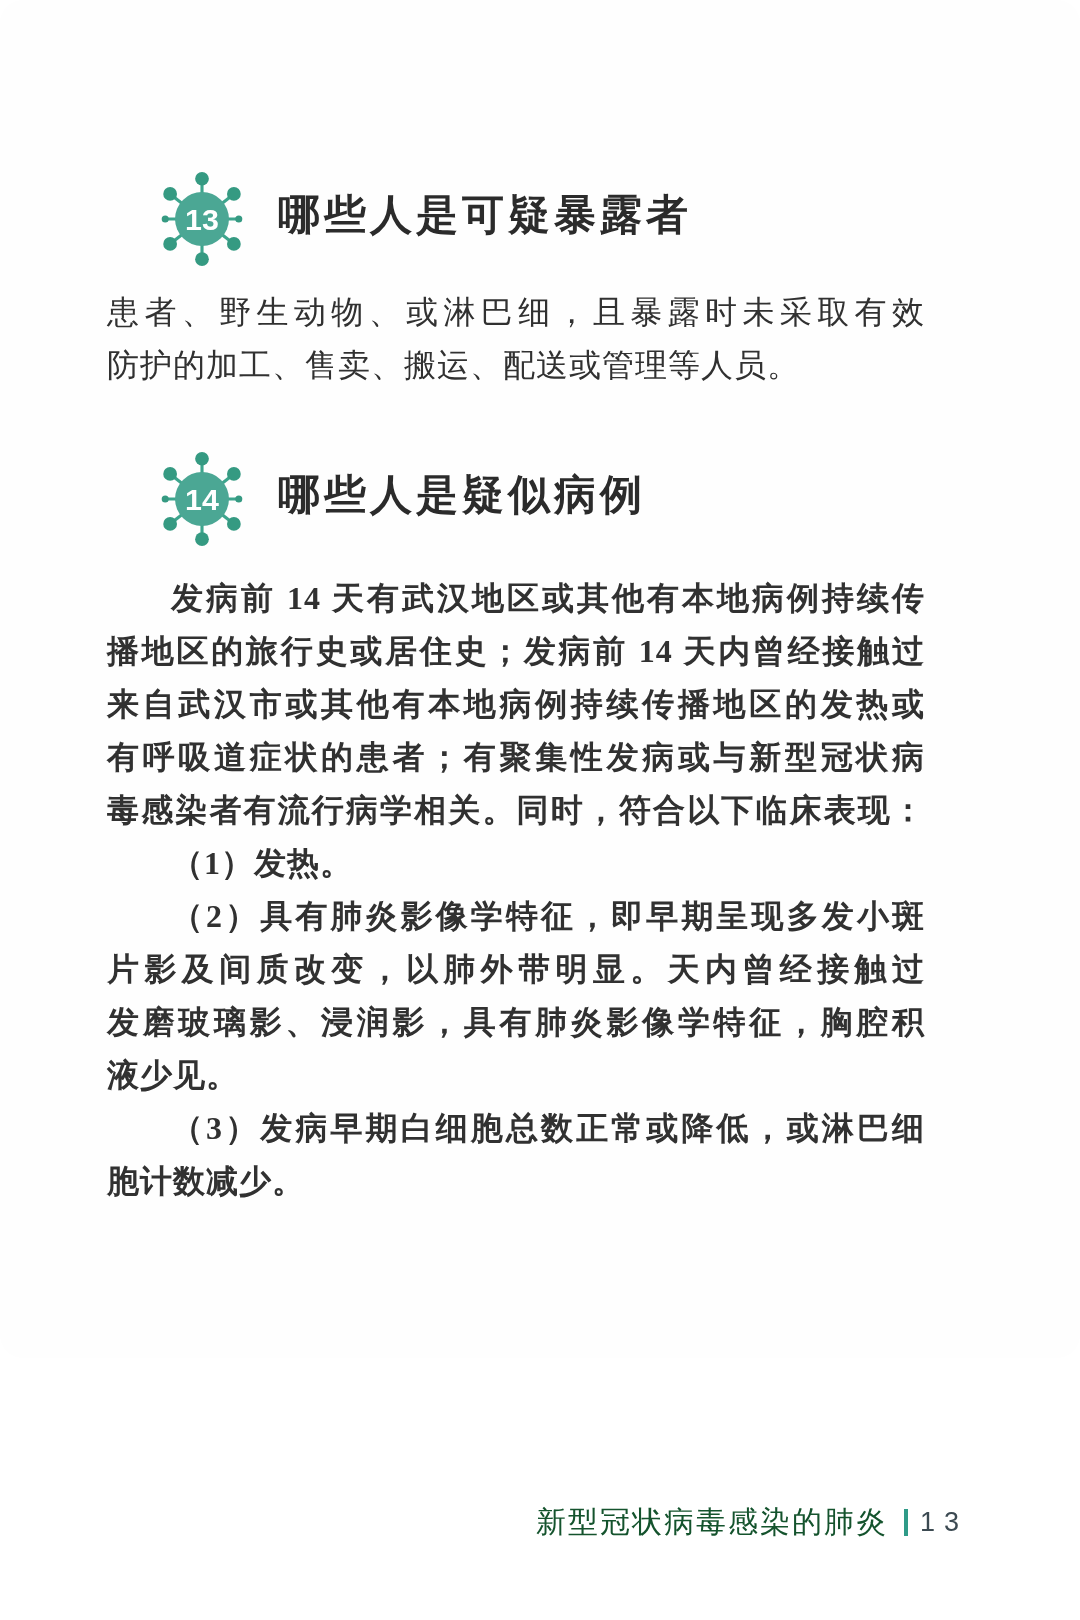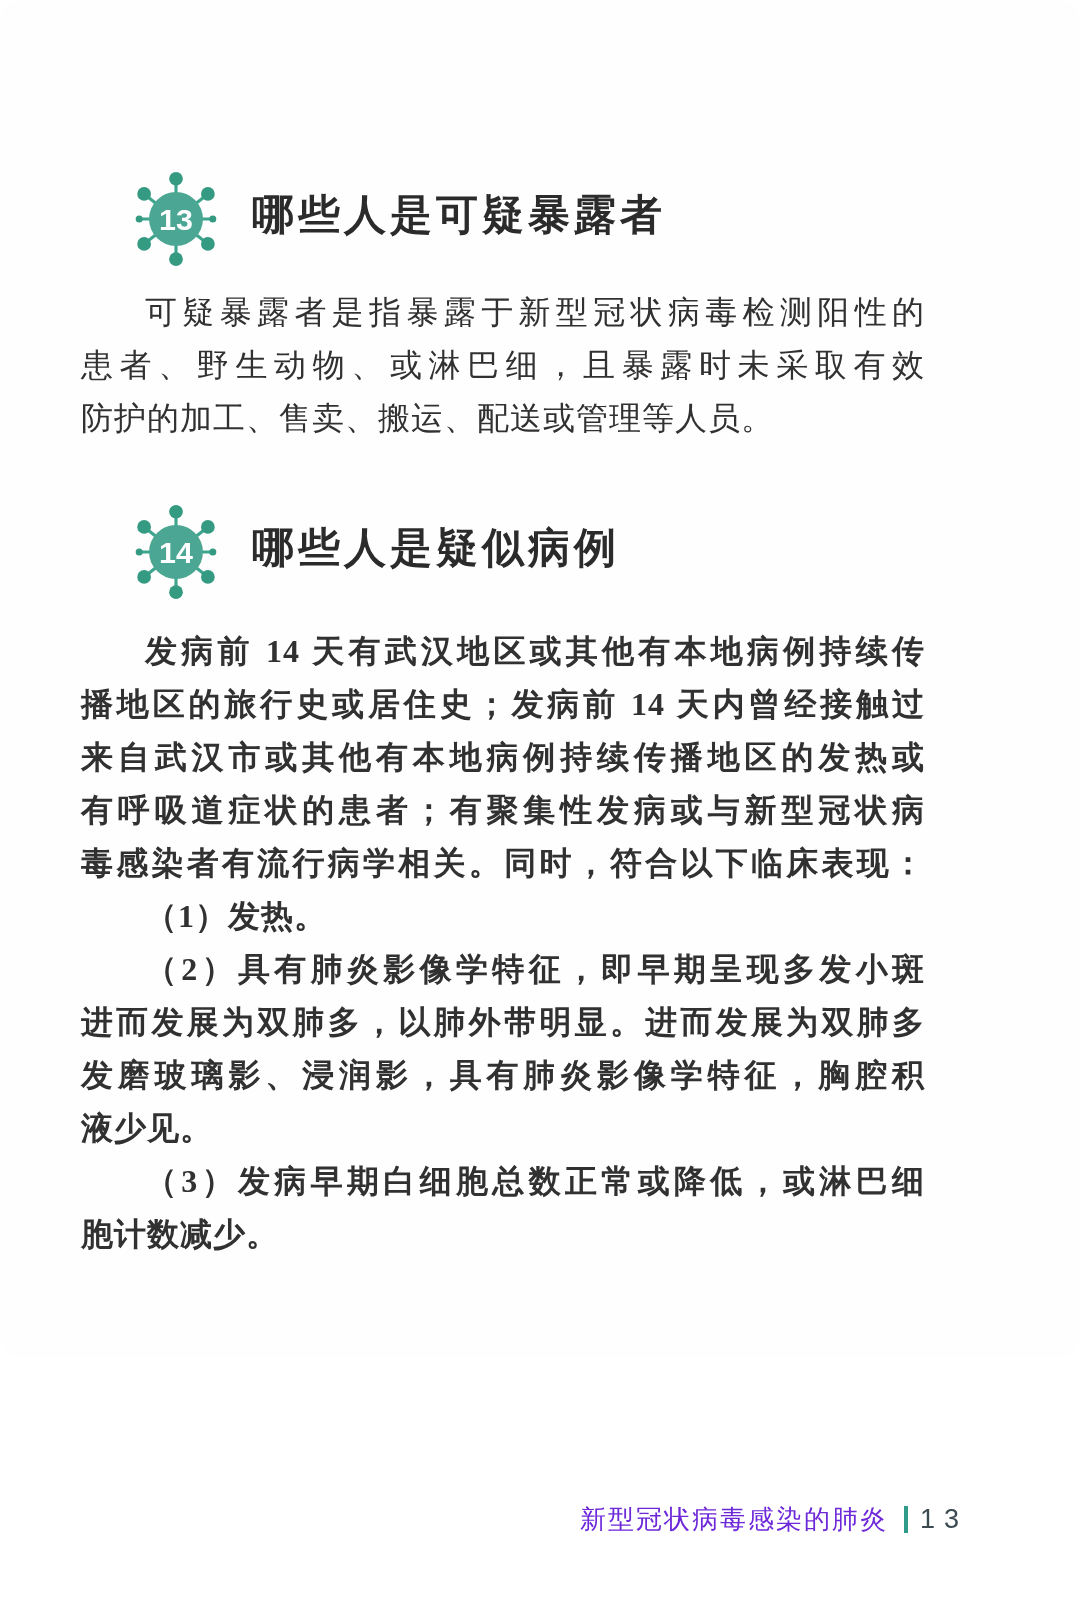--- a/index.html
+++ b/index.html
@@ -8,21 +8,21 @@
     background: #ffffff;
     font-family: "Liberation Serif", "DejaVu Serif", serif;
     position: relative;
     overflow: hidden;
   }
   .page {
     position: relative;
     width: 1080px; height: 1358px;
     background: #fefefe;
     box-sizing: border-box;
-    padding: 0 155px 0 81px;
+    padding: 0 155px 0 107px;
     border-radius: 23px;
   }
   
   .section-header {
     display: flex;
     align-items: center;
     gap: 14px;
     margin-left: 44px;
   }
   .section-header.first  { padding-top: 166px; }
@@ -63,22 +63,22 @@
   
   .page-footer {
     position: absolute;
     top: 1502px;
     right: 112px;
     display: flex;
     align-items: center;
     font-family: "Liberation Sans", "DejaVu Sans", sans-serif;
   }
   .footer-title {
-    font-size: 26px;
-    color: #6d28d9;
+    font-size: 30px;
+    color: #14532d;
     letter-spacing: 2px;
   }
   .footer-bar {
     width: 4px; height: 27px;
     background: #2f9b88;
     margin: 0 12px 0 16px;
   }
   .footer-page-number {
     font-size: 27px;
     color: #3c4a52;
@@ -112,21 +112,20 @@
         <circle cx="89.5" cy="54" r="3.6"></circle>
         <circle cx="14.5" cy="54" r="3.6"></circle>
       </g>
       <circle cx="52" cy="54" r="27.5" fill="#4ba794"></circle>
       <text x="52" y="65" text-anchor="middle" class="virus-number">13</text>
     </svg>
     <h2 class="section-title">哪些人是可疑暴露者</h2>
   </div>
 
   <div class="body-lines first">
-      <div class="line just" style="text-indent: 2em;">可疑暴露者是指暴露于新型冠状病毒检测阳性的</div>
       <div class="line just">患者、野生动物、或淋巴细，且暴露时未采取有效</div>
       <div class="line">防护的加工、售卖、搬运、配送或管理等人员。</div>
     </div>
 
   <div class="section-header second">
     <svg class="virus-icon-box" viewBox="0 0 104 104" aria-hidden="true">
       <g stroke="#3da58d" stroke-width="3.2">
         <line x1="52" y1="54" x2="52" y2="14"></line>
         <line x1="52" y1="54" x2="52" y2="94"></line>
         <line x1="52" y1="54" x2="84" y2="29"></line>
@@ -153,21 +152,21 @@
   </div>
 
   <div class="body-lines second">
       <div class="line just" style="text-indent: 2em;">发病前 14 天有武汉地区或其他有本地病例持续传</div>
       <div class="line just">播地区的旅行史或居住史；发病前 14 天内曾经接触过</div>
       <div class="line just">来自武汉市或其他有本地病例持续传播地区的发热或</div>
       <div class="line just">有呼吸道症状的患者；有聚集性发病或与新型冠状病</div>
       <div class="line just">毒感染者有流行病学相关。同时，符合以下临床表现：</div>
       <div class="line" style="text-indent: 2em;">（1）发热。</div>
       <div class="line just" style="text-indent: 2em;">（2）具有肺炎影像学特征，即早期呈现多发小斑</div>
-      <div class="line just">进而发展为双肺多，以肺外带明显。进而发展为双肺多</div>
+      <div class="line just">片影及间质改变，以肺外带明显。天内曾经接触过</div>
       <div class="line just">发磨玻璃影、浸润影，具有肺炎影像学特征，胸腔积</div>
       <div class="line">液少见。</div>
       <div class="line just" style="text-indent: 2em;">（3）发病早期白细胞总数正常或降低，或淋巴细</div>
       <div class="line">胞计数减少。</div>
     </div>
 
   <div class="page-footer">
     <span class="footer-title">新型冠状病毒感染的肺炎</span>
     <span class="footer-bar"></span>
     <span class="footer-page-number">13</span>

